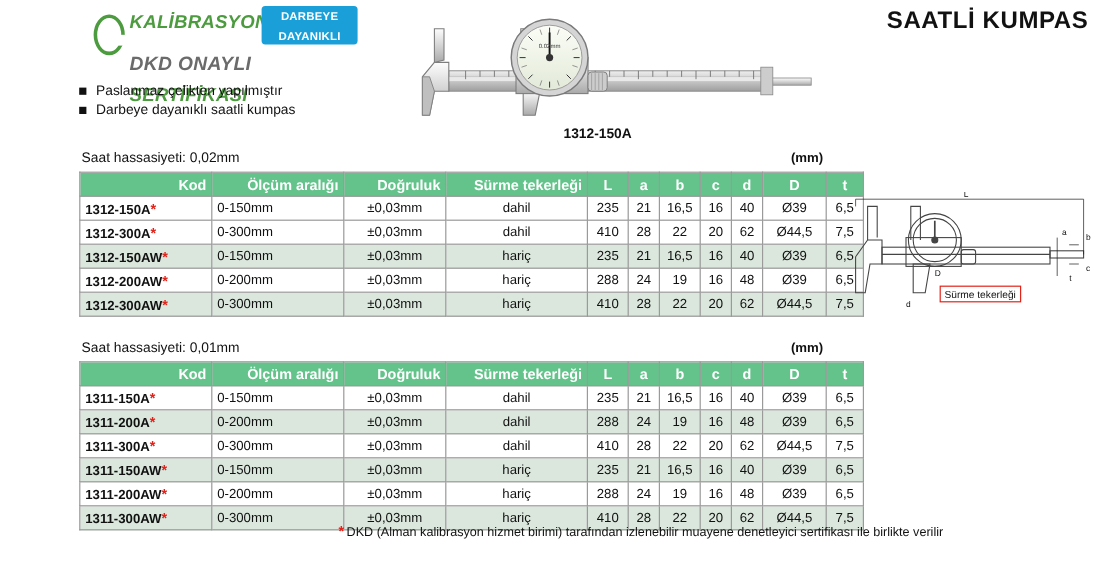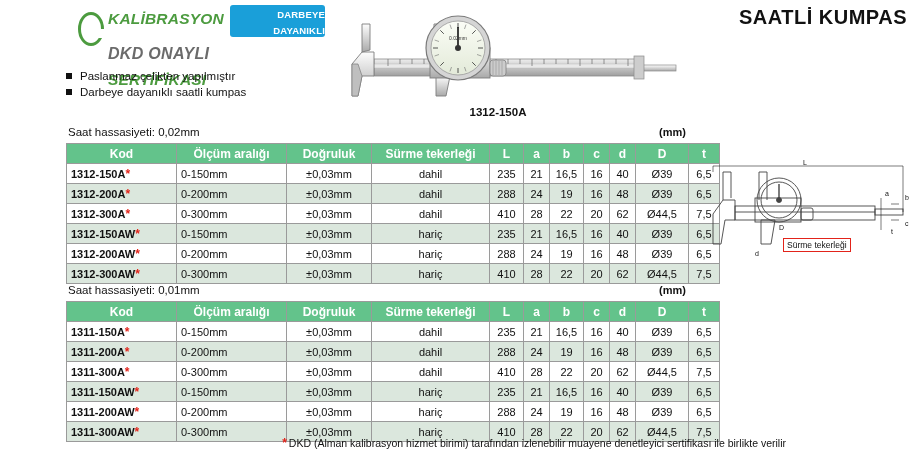--- a/index.html
+++ b/index.html
@@ -35,23 +35,23 @@
     letter-spacing:.2px;
     margin-top:44px;
   }
   #cert-badge .c-line3{
     position:absolute;left:30px;top:37px;
     font-size:16px;font-weight:bold;font-style:italic;color:#6b6b6b;
     letter-spacing:.3px;
   }
 
   #impact-badge{
-    left:230px;top:5px;width:95px;height:32px;
+    left:218px;top:5px;width:80px;height:32px;
     background:#1a9fd9;color:#fff;border-radius:3px;
-    text-align:right;
+    text-align:center;
   }
   #impact-badge span{
     display:block;font-size:9.5px;font-weight:bold;line-height:12px;
     margin-top:4px;letter-spacing:.2px;
   }
 
   #page-title{
     right:8px;top:6px;
     font-size:20px;font-weight:bold;letter-spacing:.5px;color:#111;
   }
@@ -96,21 +96,21 @@
     height:20px;
     padding:0 4px;
     box-sizing:border-box;
     white-space:nowrap;
   }
   table.spec thead th{
     background:#63c38b;
     color:#ffffff;
     font-weight:bold;
     font-size:12px;
-    text-align:center;
+    text-align:right;
   }
   table.spec thead th.ctr{text-align:center;}
   table.spec tbody td{background:#ffffff;color:#111;}
   table.spec tbody tr.alt td{background:#dbe7dd;}
   td.kod{font-weight:bold;font-size:11.5px;text-align:left;}
   td.ctr{text-align:center;}
   td.lft{text-align:left;}
   .star{color:#e2231a;font-weight:bold;font-size:12px;}
 
   
@@ -297,33 +297,20 @@
           <td class="ctr">±0,03mm</td>
           <td class="ctr">dahil</td>
           <td class="ctr">235</td>
           <td class="ctr">21</td>
           <td class="ctr">16,5</td>
           <td class="ctr">16</td>
           <td class="ctr">40</td>
           <td class="ctr">Ø39</td>
           <td class="ctr">6,5</td>
         </tr>
-        <tr class="alt">
-          <td class="kod">1312-200A<span class="star">*</span></td>
-          <td class="lft">0-200mm</td>
-          <td class="ctr">±0,03mm</td>
-          <td class="ctr">dahil</td>
-          <td class="ctr">288</td>
-          <td class="ctr">24</td>
-          <td class="ctr">19</td>
-          <td class="ctr">16</td>
-          <td class="ctr">48</td>
-          <td class="ctr">Ø39</td>
-          <td class="ctr">6,5</td>
-        </tr>
         <tr>
           <td class="kod">1312-300A<span class="star">*</span></td>
           <td class="lft">0-300mm</td>
           <td class="ctr">±0,03mm</td>
           <td class="ctr">dahil</td>
           <td class="ctr">410</td>
           <td class="ctr">28</td>
           <td class="ctr">22</td>
           <td class="ctr">20</td>
           <td class="ctr">62</td>

